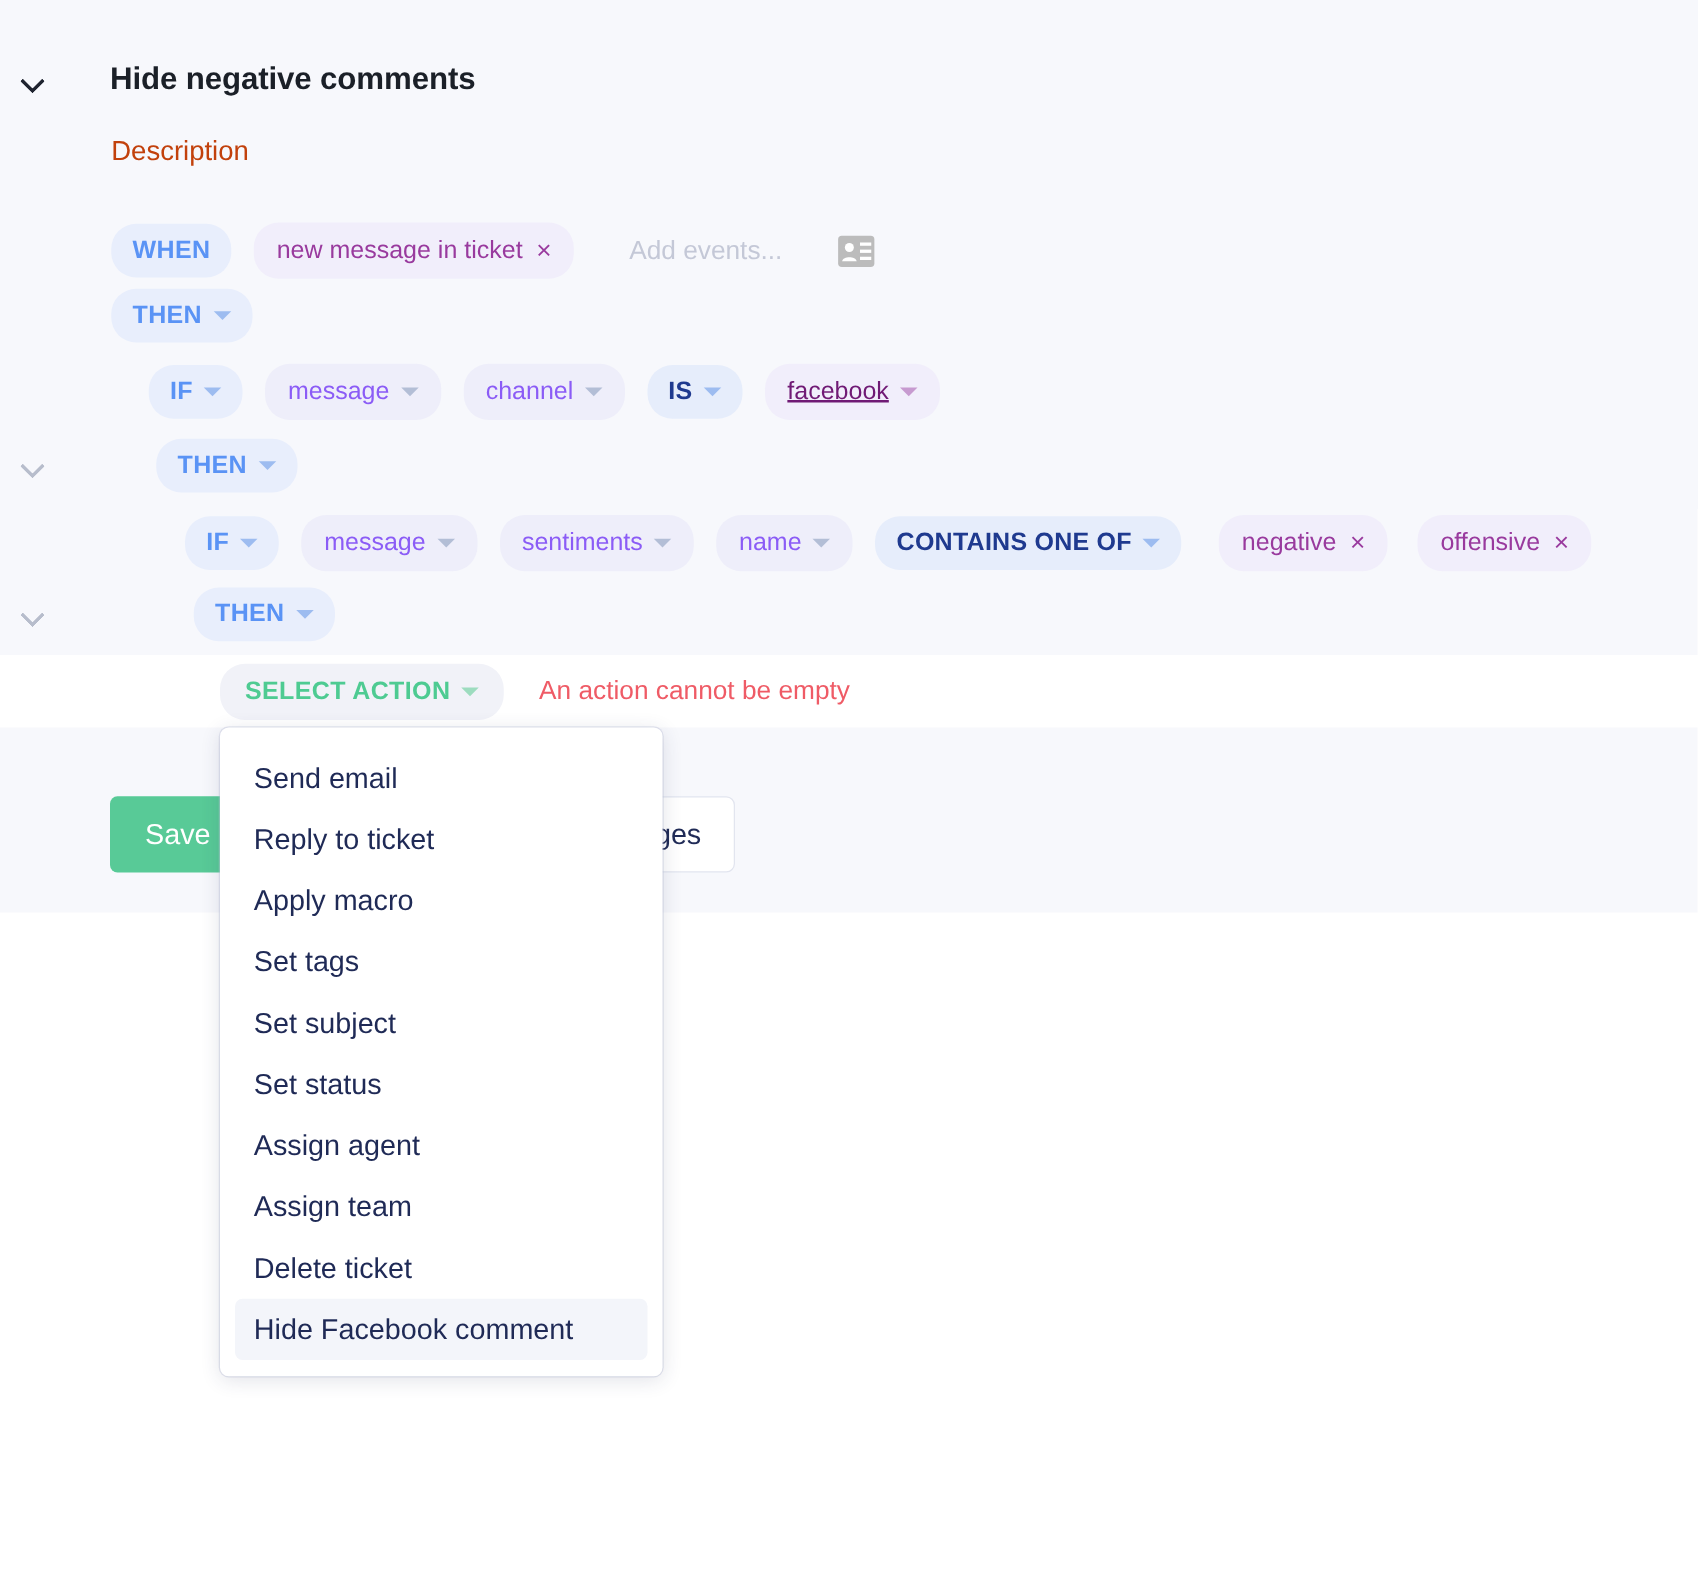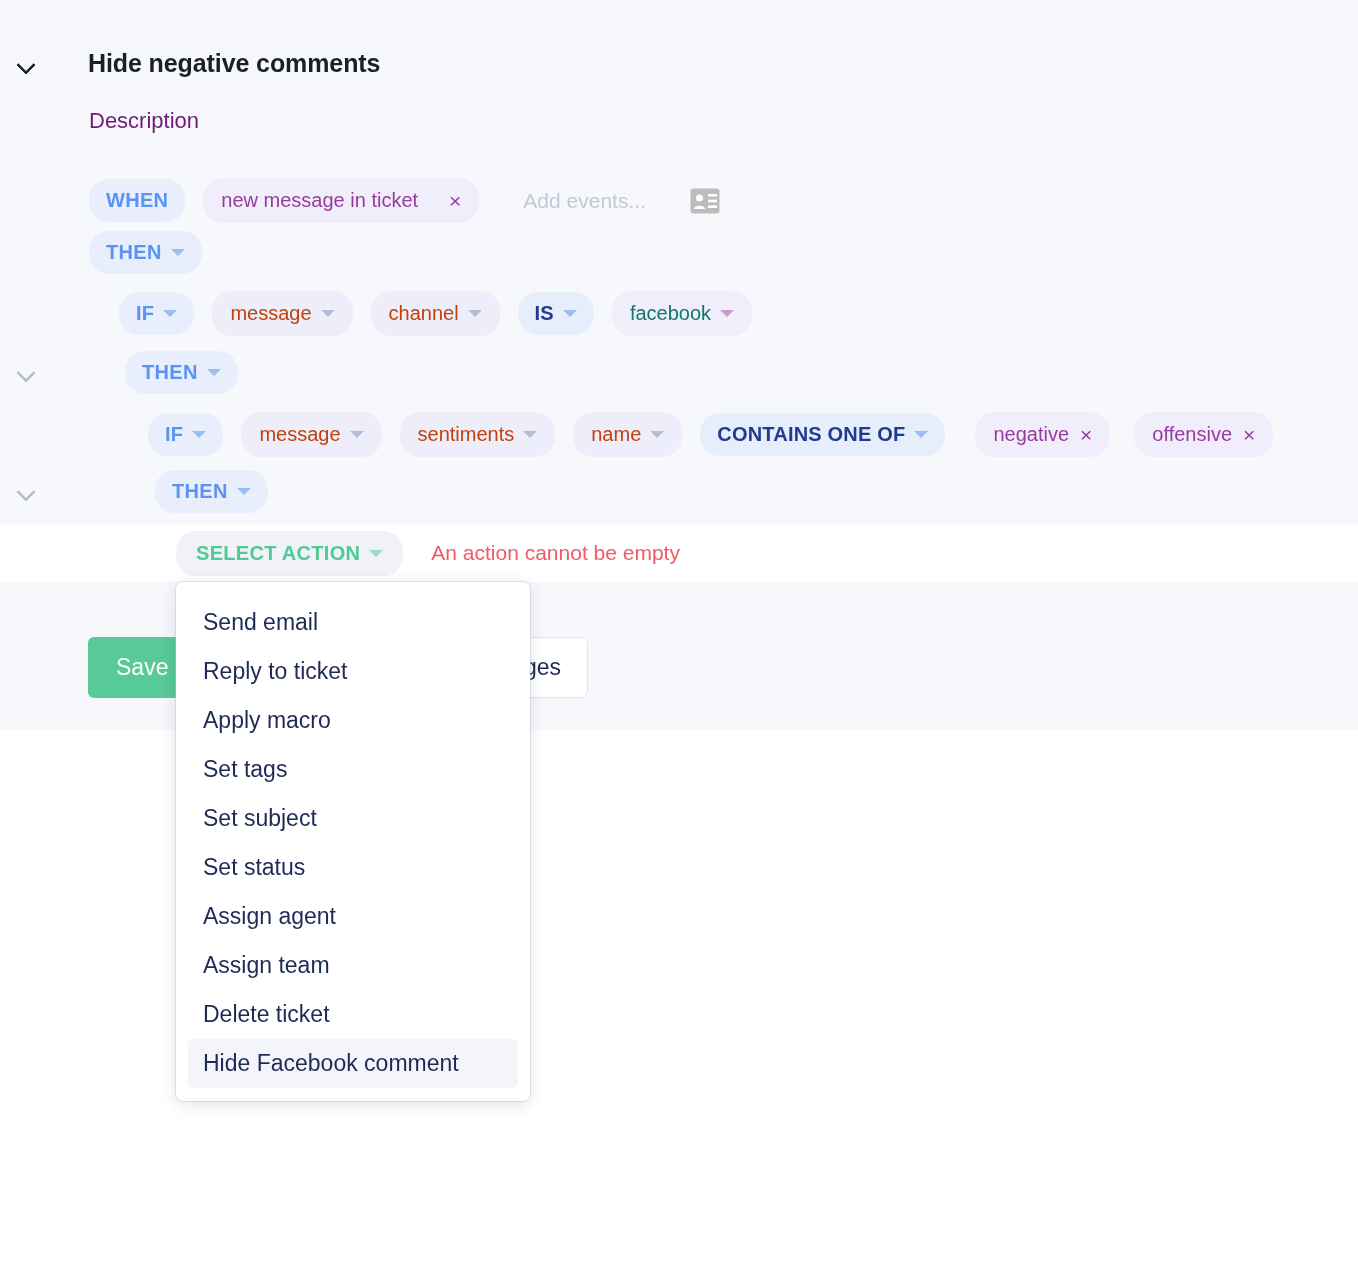--- a/index.html
+++ b/index.html
@@ -58,21 +58,21 @@
     left: 88px; top: 33px;
     font-size: 25px;
     font-weight: bold;
     color: #1b2028;
     letter-spacing: -0.1px;
   }
   .rule-desc {
     position: absolute;
     left: 89px; top: 108px;
     font-size: 22px;
-    color: #701a75;
+    color: #c2410c;
   }
 
   
   .row {
     position: absolute;
     display: flex;
     align-items: center;
   }
   .chip {
     display: inline-flex;
@@ -92,33 +92,34 @@
   }
   .chip.kw-dark {
     background: #e6edfb;
     color: #1f3a8f;
     font-weight: bold;
     padding: 10px 17px;
     letter-spacing: 0.2px;
   }
   .chip.field {         
     background: #eeeefa;
-    color: #c2410c;
+    color: #8b5cf6;
     padding: 11px 18px;
     font-weight: normal;
   }
   .chip.value {         
     background: #f1eefb;
     color: #993a9e;
     padding: 11px 18px;
   }
   .chip.value-plain {
     background: #f1eefb;
-    color: #0f766e;
+    color: #701a75;
     padding: 11px 18px;
+    text-decoration: underline;
   }
   .chip.action {
     background: #f1f2f8;
     color: #4ecb92;
     font-weight: bold;
     padding: 11px 20px;
     letter-spacing: 0.3px;
   }
   .caret {
     display: inline-block;
@@ -241,21 +242,21 @@
 
   <div class="rule-head">
     <span class="chev head-chev"></span>
     <div class="rule-title">Hide negative comments</div>
   </div>
 
   <div class="rule-desc">Description</div>
 
   <div class="row" style="left:89px; top:178px;">
     <span class="chip kw">WHEN</span>
-    <span class="chip value" style="margin-left:18px;gap:20px;">
+    <span class="chip value" style="margin-left:18px;">
       <span>new message in ticket</span>
       <span class="x">×</span>
     </span>
     <span class="add-events">Add events...</span>
     <span class="contact-icon">
       <svg width="30" height="26" viewBox="0 0 30 26" aria-hidden="true">
         <rect x="0.5" y="0.5" width="29" height="25" rx="3" fill="#bcbcbc"></rect>
         <circle cx="9.5" cy="10" r="3.6" fill="#ffffff"></circle>
         <path d="M3.6 21 C4.6 16.6 14.4 16.6 15.4 21 Z" fill="#ffffff"></path>
         <rect x="18" y="6" width="9" height="2.6" fill="#ffffff"></rect>

